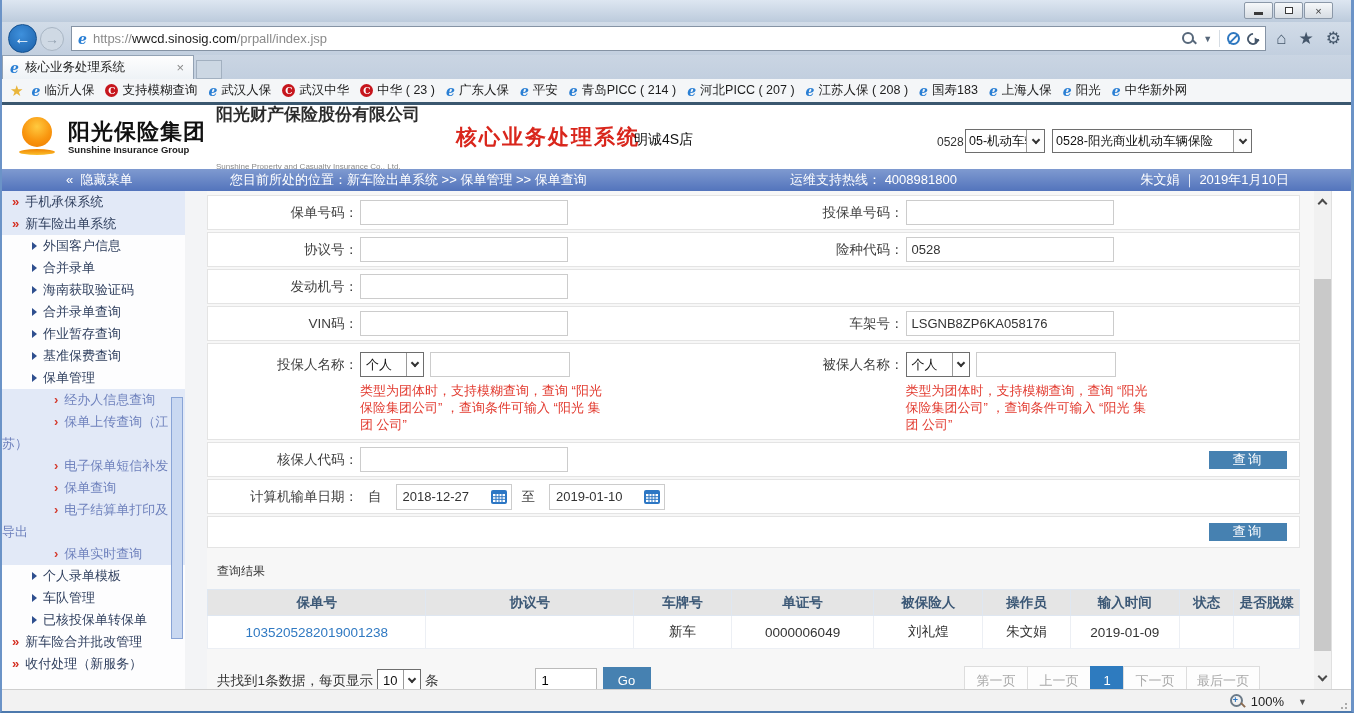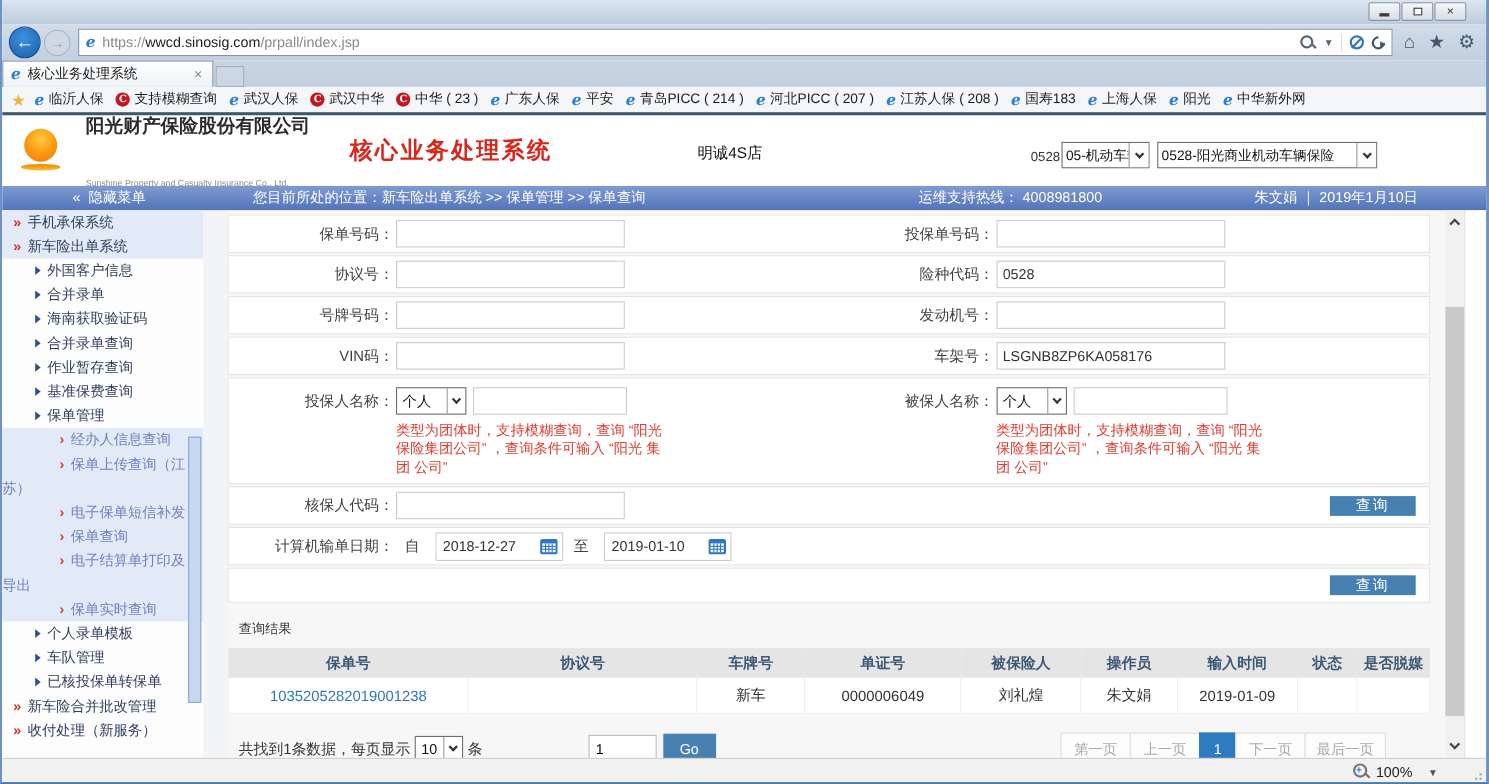--- a/index.html
+++ b/index.html
@@ -74,21 +74,21 @@
   .hsel .val { flex:1; padding:0 3px; white-space:nowrap; overflow:hidden; }
   .hsel .arr { width:18px; height:100%; border-left:1px solid #9a9a9a; display:flex; align-items:center; justify-content:center; background:#fcfcfc; }
   .chev { display:inline-block; width:6px; height:6px; border-right:2px solid #333; border-bottom:2px solid #333; transform:rotate(45deg); margin-top:-3px; }
   .sel1 { left:963px; width:80px; }
   .sel2 { left:1050px; width:200px; }
 
   
   .breadcrumb { height:22px; background:linear-gradient(#7f9ad0,#5374bc); position:relative; color:#fff; font-size:13px; line-height:22px; }
   .bc-hide { position:absolute; left:64px; }
   .bc-loc { position:absolute; left:228px; }
-  .bc-hot { position:absolute; left:833px; }
+  .bc-hot { position:absolute; left:788px; }
   .bc-user { position:absolute; right:62px; }
 
   
   .pagebody { display:flex; height:498px; background:#f7f7f7; }
   .sidebar { width:183px; background:#fdfdfe; position:relative; overflow:hidden; font-size:13px; flex:none; }
   .side-item { line-height:22px; padding-right:10px; color:#2f3f5e; cursor:default; }
   .side-item.lvl1 { text-indent:10px; }
   .side-item.lvl2 { text-indent:30px; }
   .side-item.lvl3 { text-indent:52px; color:#6f82bd; }
   .side-item.hl { background:#e2e9f7; }
@@ -260,20 +260,24 @@
         </span>
         <span class="fav-item">
           <span class="ie-e">e</span>
           <span class="lab">中华新外网</span>
         </span>
       </span>
   </div>
 
   <div class="apphead">
     <span class="sun"></span>
+    <span class="grp">
+      <div class="cn">阳光保险集团</div>
+      <div class="en">Sunshine Insurance Group</div>
+    </span>
     <span class="comp">
       <div class="cn">阳光财产保险股份有限公司</div>
       <div class="en">Sunshine Property and Casualty Insurance Co., Ltd.</div>
     </span>
     <span class="systitle">核心业务处理系统</span>
     <span class="dealer">明诚4S店</span>
     <span class="orgcode">0528</span>
     <span class="hsel sel1">
       <span class="val">05-机动车辆</span>
       <span class="arr">
@@ -340,24 +344,20 @@
             <div class="half">
               <span class="f-label">协议号：</span>
               <input class="f-input" style="">
             </div>
             <div class="half">
               <span class="f-label">险种代码：</span>
               <input class="f-input" value="0528" style="">
             </div>
           </div>
           <div class="form-row">
-            <div class="half">
-              <span class="f-label">号牌号码：</span>
-              <input class="f-input" style="">
-            </div>
             <div class="half">
               <span class="f-label">发动机号：</span>
               <input class="f-input" style="">
             </div>
           </div>
           <div class="form-row">
             <div class="half">
               <span class="f-label">VIN码：</span>
               <input class="f-input" style="">
             </div>

